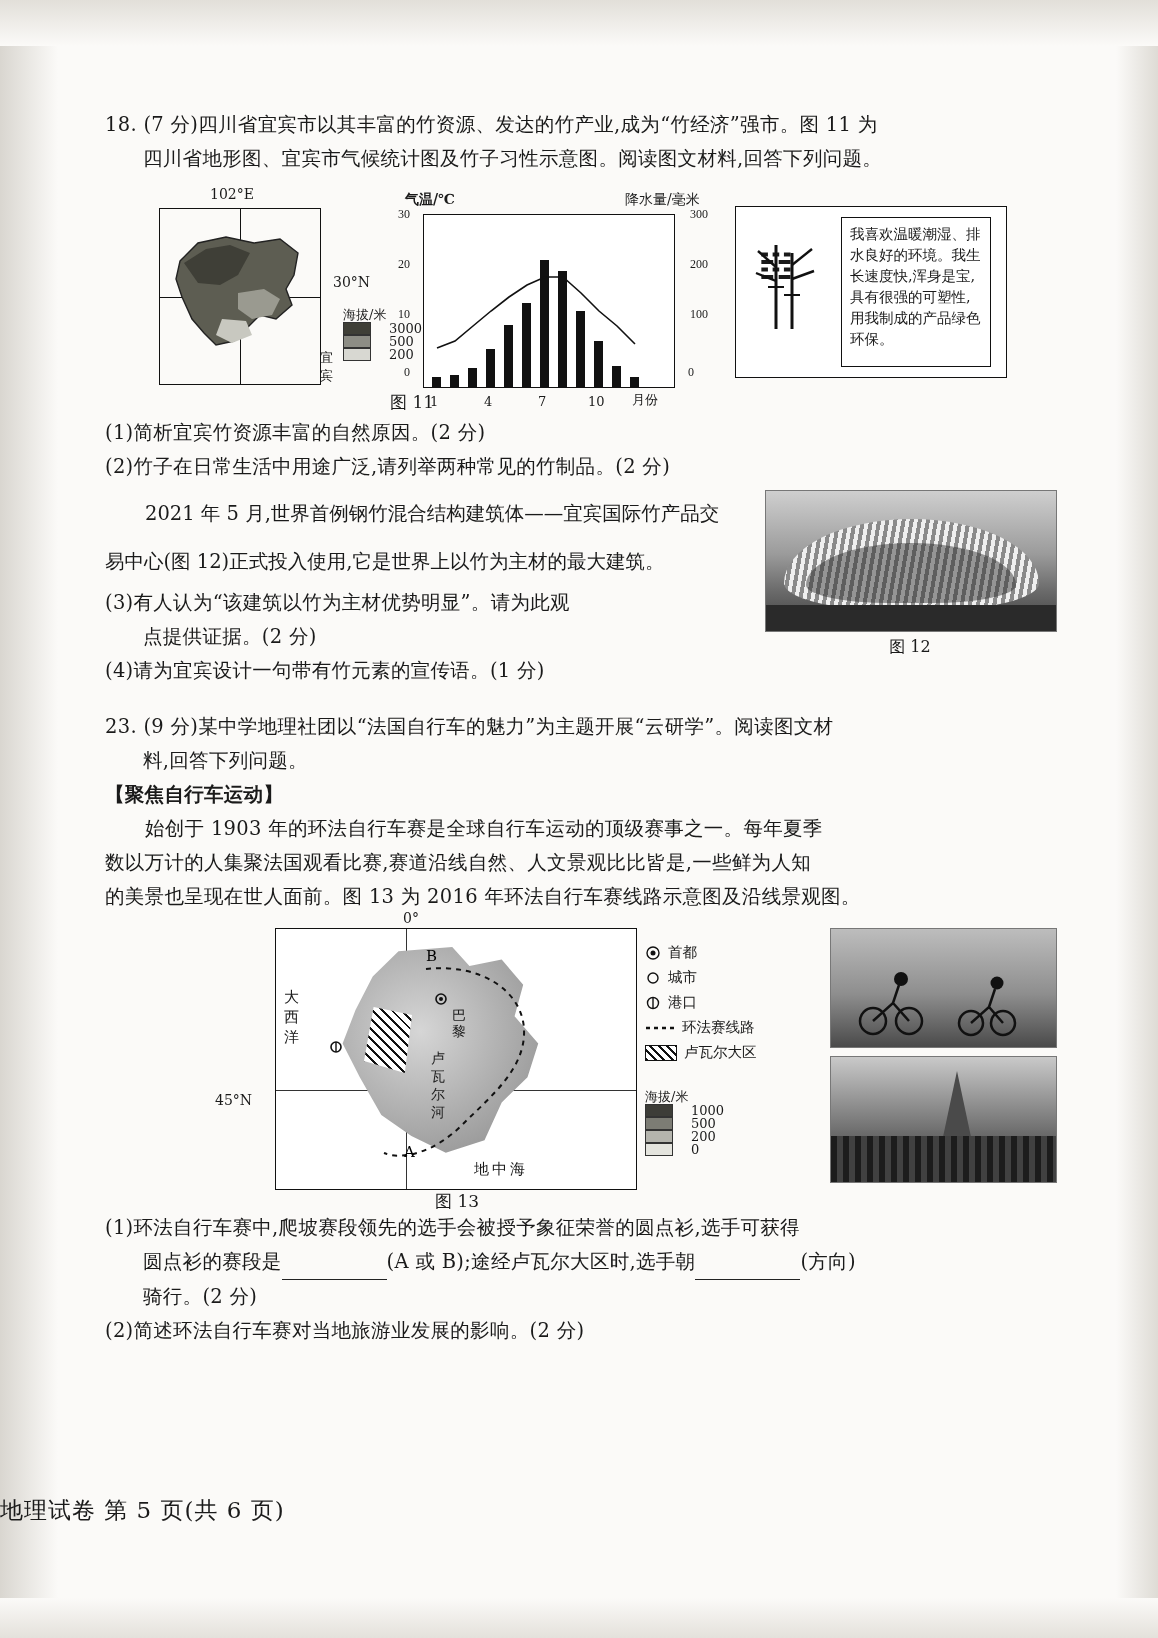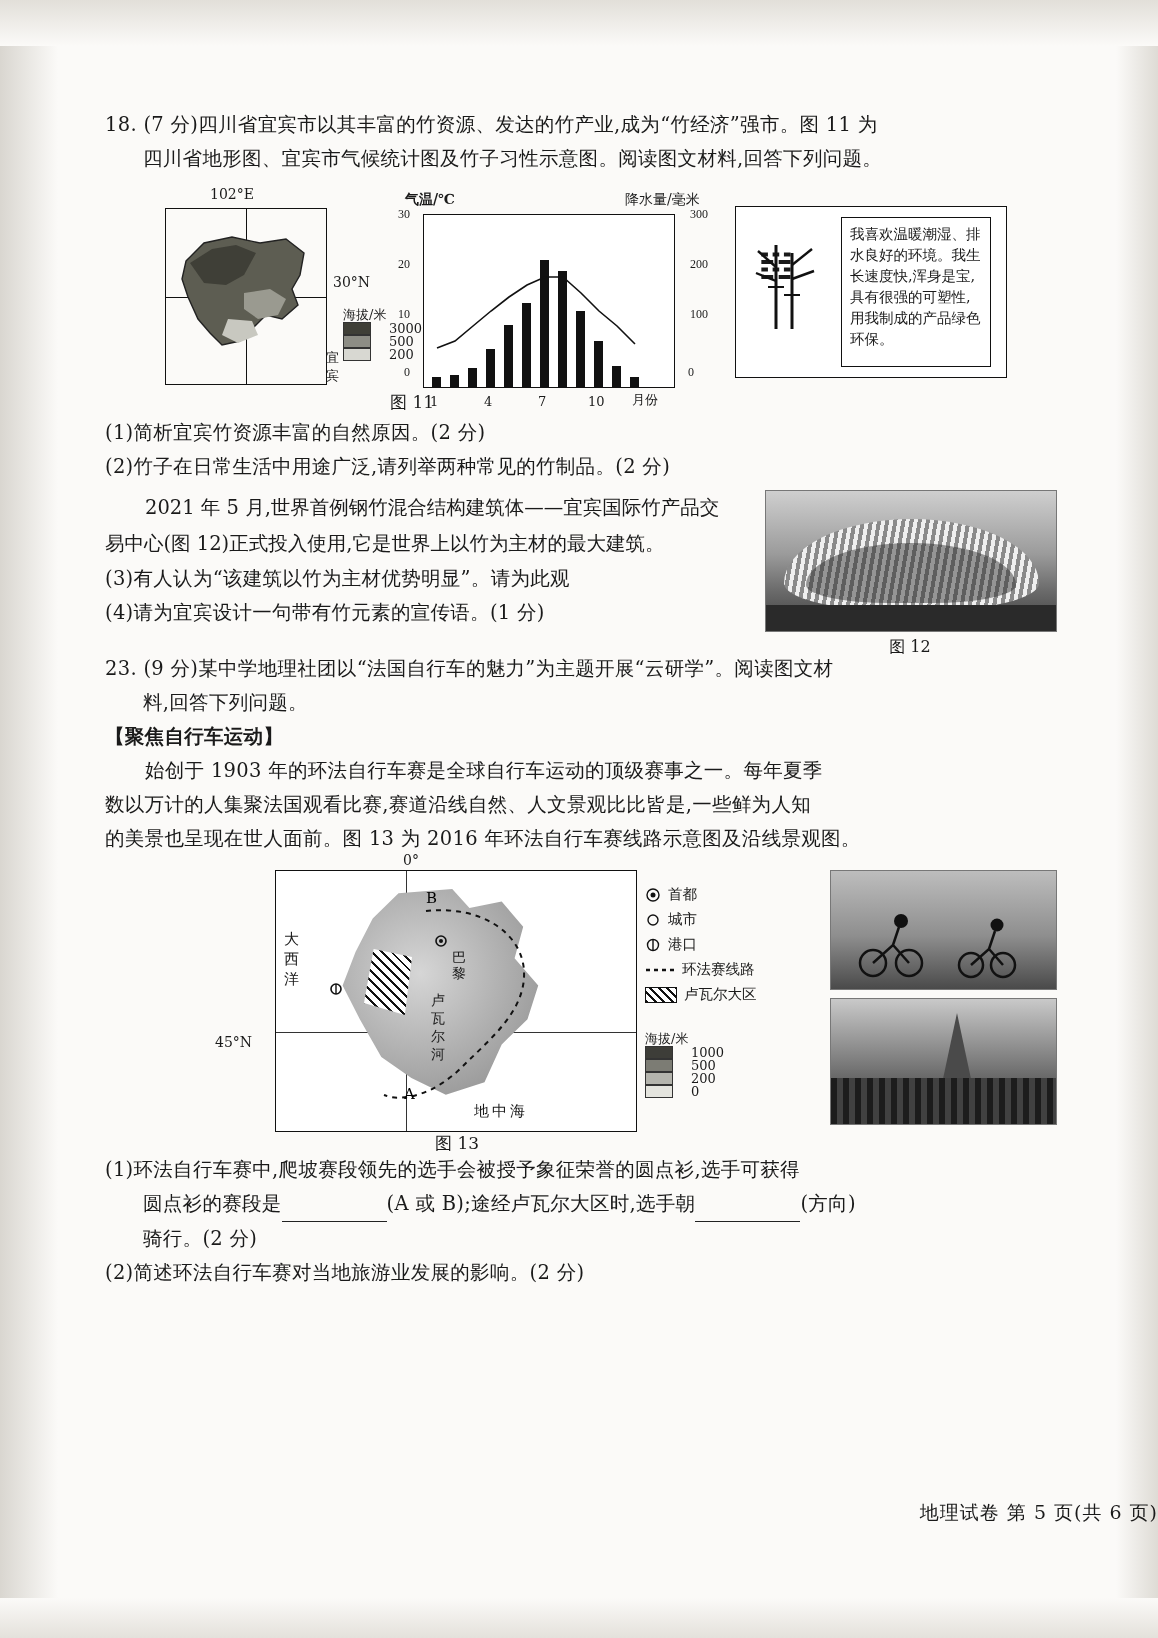--- a/index.html
+++ b/index.html
@@ -23,25 +23,25 @@
   .scan-shade-t{position:absolute;left:0;top:0;width:100%;height:46px;
     background:linear-gradient(to bottom,#e2dfd9,#fbfaf8);}
   .scan-shade-b{position:absolute;left:0;bottom:0;width:100%;height:40px;
     background:linear-gradient(to top,#e4e1db,#fbfaf8);}
 
   .content{position:absolute;left:105px;top:108px;width:950px;}
 
   .qline{font-size:19.5px;line-height:34px;letter-spacing:.3px;}
   .q-num{display:inline-block;}
   .indent{margin-left:38px;}
-  .para{font-size:19.5px;line-height:36px;text-indent:40px;}
+  .para{font-size:19.5px;line-height:48px;text-indent:40px;}
 
   
   .fig11{position:relative;height:230px;margin:10px 0 0 0;}
-  .mapbox{position:absolute;left:60px;top:22px;width:160px;height:175px;border:1.6px solid #111;}
+  .mapbox{position:absolute;left:54px;top:22px;width:160px;height:175px;border:1.6px solid #111;}
   .maplbl{position:absolute;left:105px;top:0px;font-size:14px;}
   .map-v{position:absolute;top:0;bottom:0;left:50%;width:1px;background:#111;}
   .map-h{position:absolute;left:0;right:0;top:50%;height:1px;background:#111;}
   .map-n{position:absolute;left:228px;top:88px;font-size:14px;}
   .sichuan{position:absolute;left:8px;top:14px;width:142px;height:140px;}
   .yibin{position:absolute;left:160px;top:140px;font-size:13px;}
   .legend1{position:absolute;left:238px;top:122px;font-size:13px;line-height:14px;}
   .lg-row{display:flex;align-items:center;gap:18px;height:13px;}
   .lg-sw{width:26px;height:11px;border:1px solid #333;}
 
@@ -87,21 +87,21 @@
   .lg13row{display:flex;align-items:center;gap:7px;}
   .photos13{position:absolute;right:0px;top:6px;width:225px;}
   .ph1{width:225px;height:118px;background:linear-gradient(#bdbdbd,#8e8e8e 55%,#4a4a4a);border:1px solid #777;position:relative;overflow:hidden;}
   .ph2{width:225px;height:125px;margin-top:8px;background:linear-gradient(#c9c9c9,#7d7d7d 50%,#2f2f2f);border:1px solid #777;position:relative;overflow:hidden;}
   .eiffel{position:absolute;left:112px;top:14px;width:0;height:0;border-left:14px solid transparent;border-right:14px solid transparent;border-bottom:66px solid #4a4a4a;}
   .crowd{position:absolute;left:0;bottom:0;width:100%;height:46px;
      background:repeating-linear-gradient(90deg,#1c1c1c 0 6px,#414141 6px 12px);}
   .elev13{position:absolute;left:540px;top:168px;font-size:13px;line-height:14px;}
   .fig13cap{position:absolute;left:330px;top:268px;font-size:17px;}
 
-  .footer{position:absolute;left:0;right:0;bottom:112px;text-align:right;font-size:19px;letter-spacing:1px;}
+  .footer{position:absolute;left:0;right:0;bottom:112px;text-align:left;font-size:23px;letter-spacing:1px;}
   .uline{display:inline-block;border-bottom:1.4px solid #222;}
 </style>
 </head>
 <body>
 
 <div class="page">
   <div class="scan-shade-l"></div>
   <div class="scan-shade-r"></div>
   <div class="scan-shade-t"></div>
   <div class="scan-shade-b"></div>
@@ -202,20 +202,21 @@
       <div class="fig11cap">图 11</div>
     </div>
 
     <div class="qline">(1)简析宜宾竹资源丰富的自然原因。(2 分)</div>
     <div class="qline">(2)竹子在日常生活中用途广泛,请列举两种常见的竹制品。(2 分)</div>
 
     <div style="position:relative;margin-top:6px;">
       <div class="para" style="width:620px">2021 年 5 月,世界首例钢竹混合结构建筑体——宜宾国际竹产品交易中心(图 12)正式投入使用,它是世界上以竹为主材的最大建筑。</div>
       <div style="width:620px">
         <div class="qline">(3)有人认为“该建筑以竹为主材优势明显”。请为此观</div>
+        <div class="qline indent">点提供证据。(2 分)</div>
         <div class="qline">(4)请为宜宾设计一句带有竹元素的宣传语。(1 分)</div>
       </div>
       <div class="fig12wrap" style="position:absolute;right:0;top:0;">
         <div class="photo">
           <div class="dome"></div>
           <div class="domeshade"></div>
           <div class="ground"></div>
         </div>
         <div class="fig12cap">图 12</div>
       </div>

